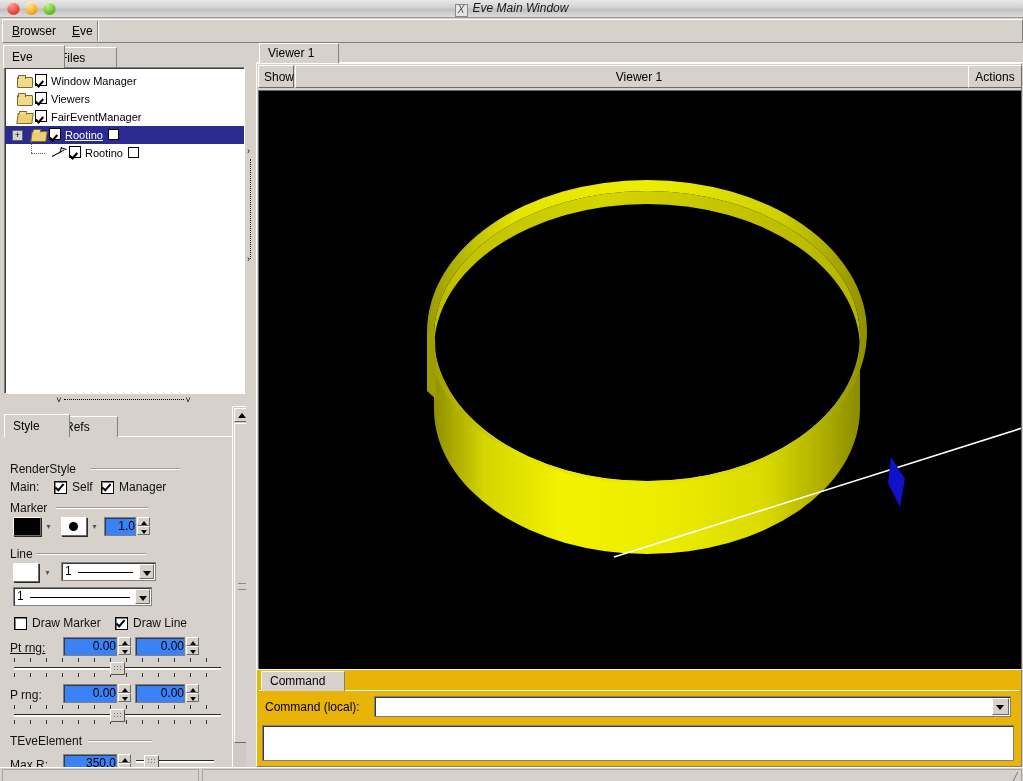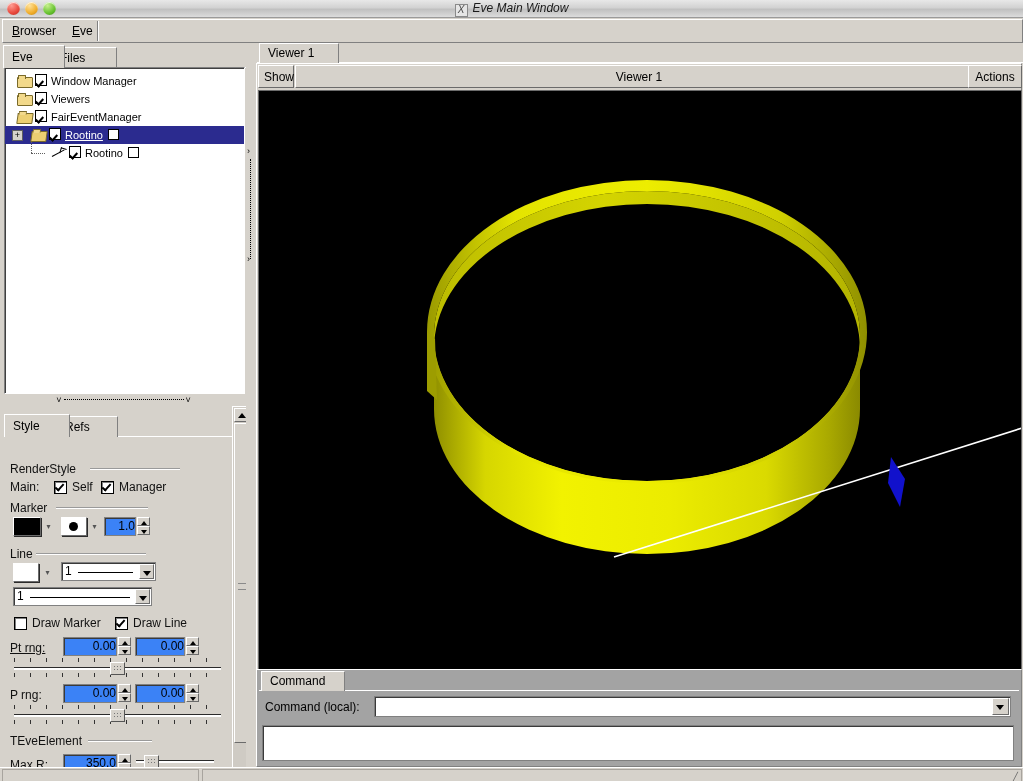--- a/index.html
+++ b/index.html
@@ -141,21 +141,21 @@
   .vbtn{position:absolute;top:0;height:23px;line-height:23px;font-size:12px;padding:0 5px;
     background:#d6d2cb;border:1px solid #fff;border-right-color:#6b6b6b;border-bottom-color:#6b6b6b;
     box-sizing:border-box;text-align:center;}
   .canvas{position:absolute;left:1px;top:26px;width:764px;height:610px;background:#000;
     border:1px solid #6b6b6b;box-sizing:border-box;overflow:hidden;}
 
   .hsplit2{position:absolute;left:256px;top:660px;width:766px;height:11px;text-align:center;
     font-size:9px;line-height:11px;}
   .hsplit2 .dots{display:inline-block;width:110px;border-bottom:1px dotted #000;vertical-align:3px;margin:0 2px;}
 
-  .cmdpanel{position:absolute;left:256px;top:669px;width:766px;height:98px;background:#a3a3a3;
+  .cmdpanel{position:absolute;left:256px;top:669px;width:766px;height:98px;background:#eab308;
     border:1px solid #fff;border-right-color:#808080;border-bottom-color:#808080;box-sizing:border-box;}
   .cmdtabrow{position:absolute;left:2px;top:1px;width:760px;height:20px;}
   .cmdtabline{position:absolute;left:0;top:19px;width:760px;height:1px;background:#fff;}
   .cmdlbl{position:absolute;left:8px;top:30px;font-size:12px;}
   .cmdinput{position:absolute;left:117px;top:26px;width:637px;height:21px;background:#fff;
     border:1px solid #808080;box-shadow:inset 1px 1px 0 #3a3a3a;box-sizing:border-box;}
   .cmdinput .btn{position:absolute;right:1px;top:1px;width:17px;height:17px;background:#d6d2cb;
     border:1px solid #fff;border-right-color:#6b6b6b;border-bottom-color:#6b6b6b;box-sizing:border-box;}
   .cmdinput .btn:after{content:"";position:absolute;left:3px;top:6px;border-left:4px solid transparent;
     border-right:4px solid transparent;border-top:5px solid #000;}

